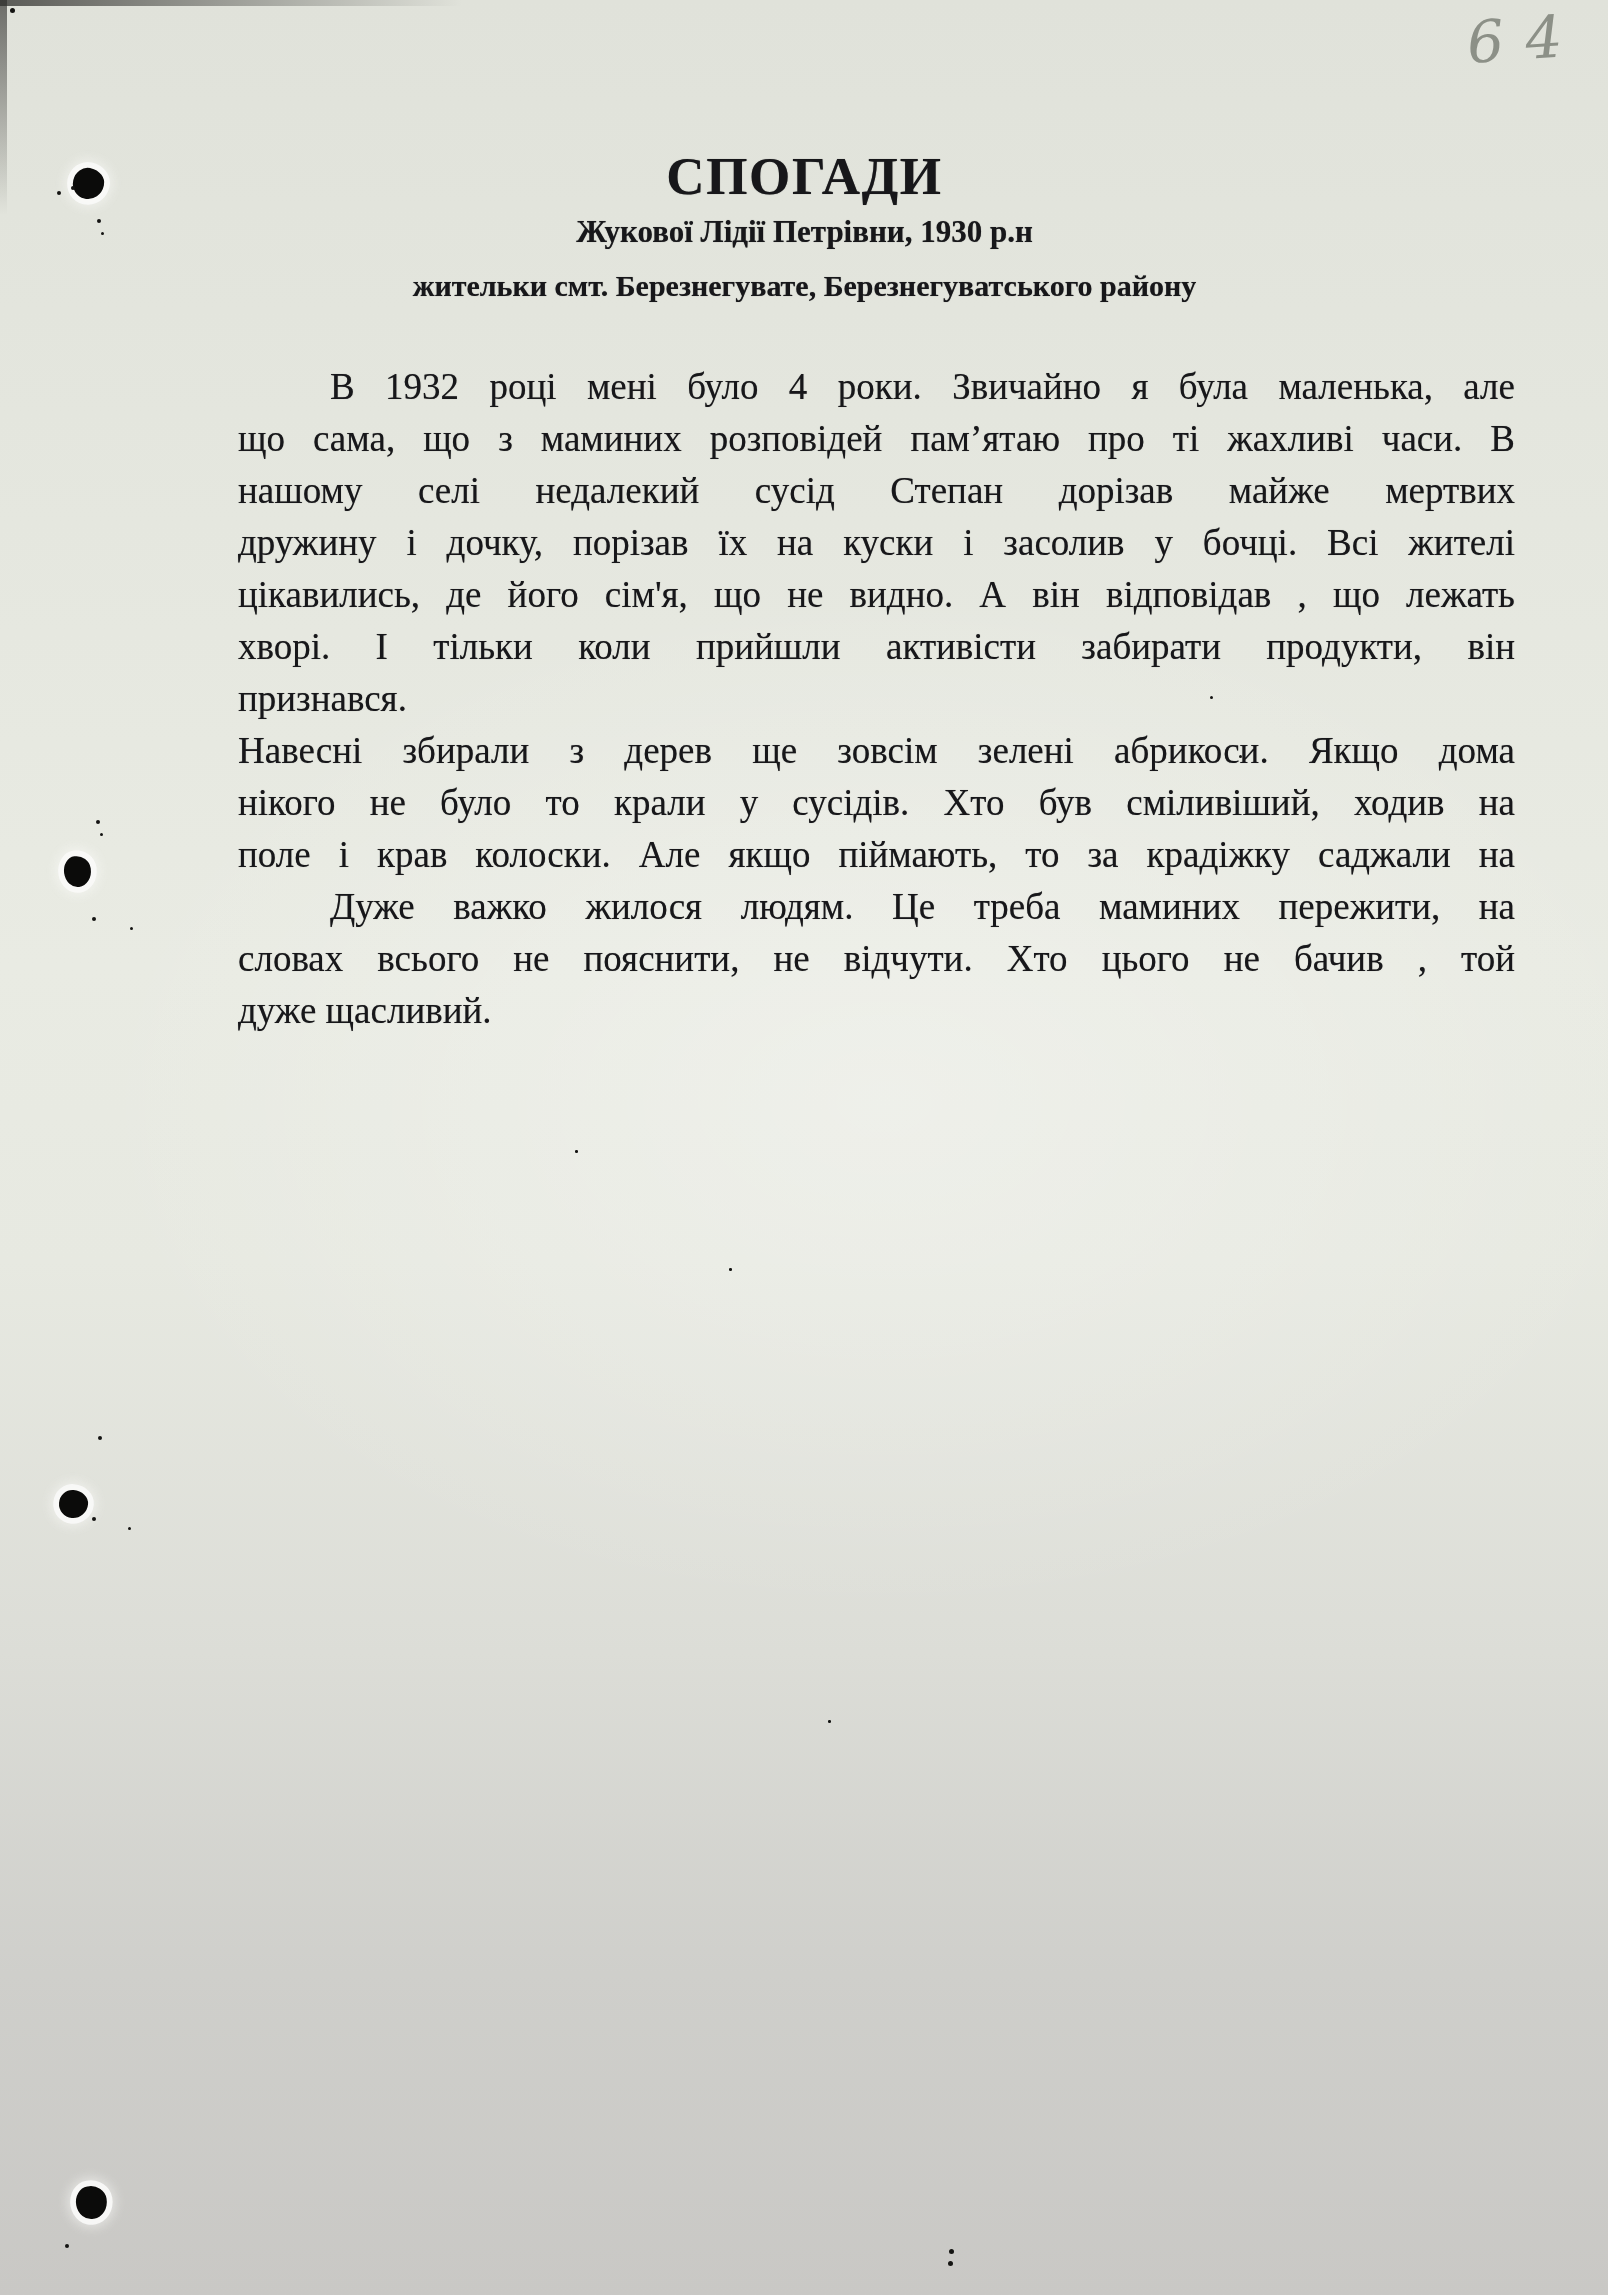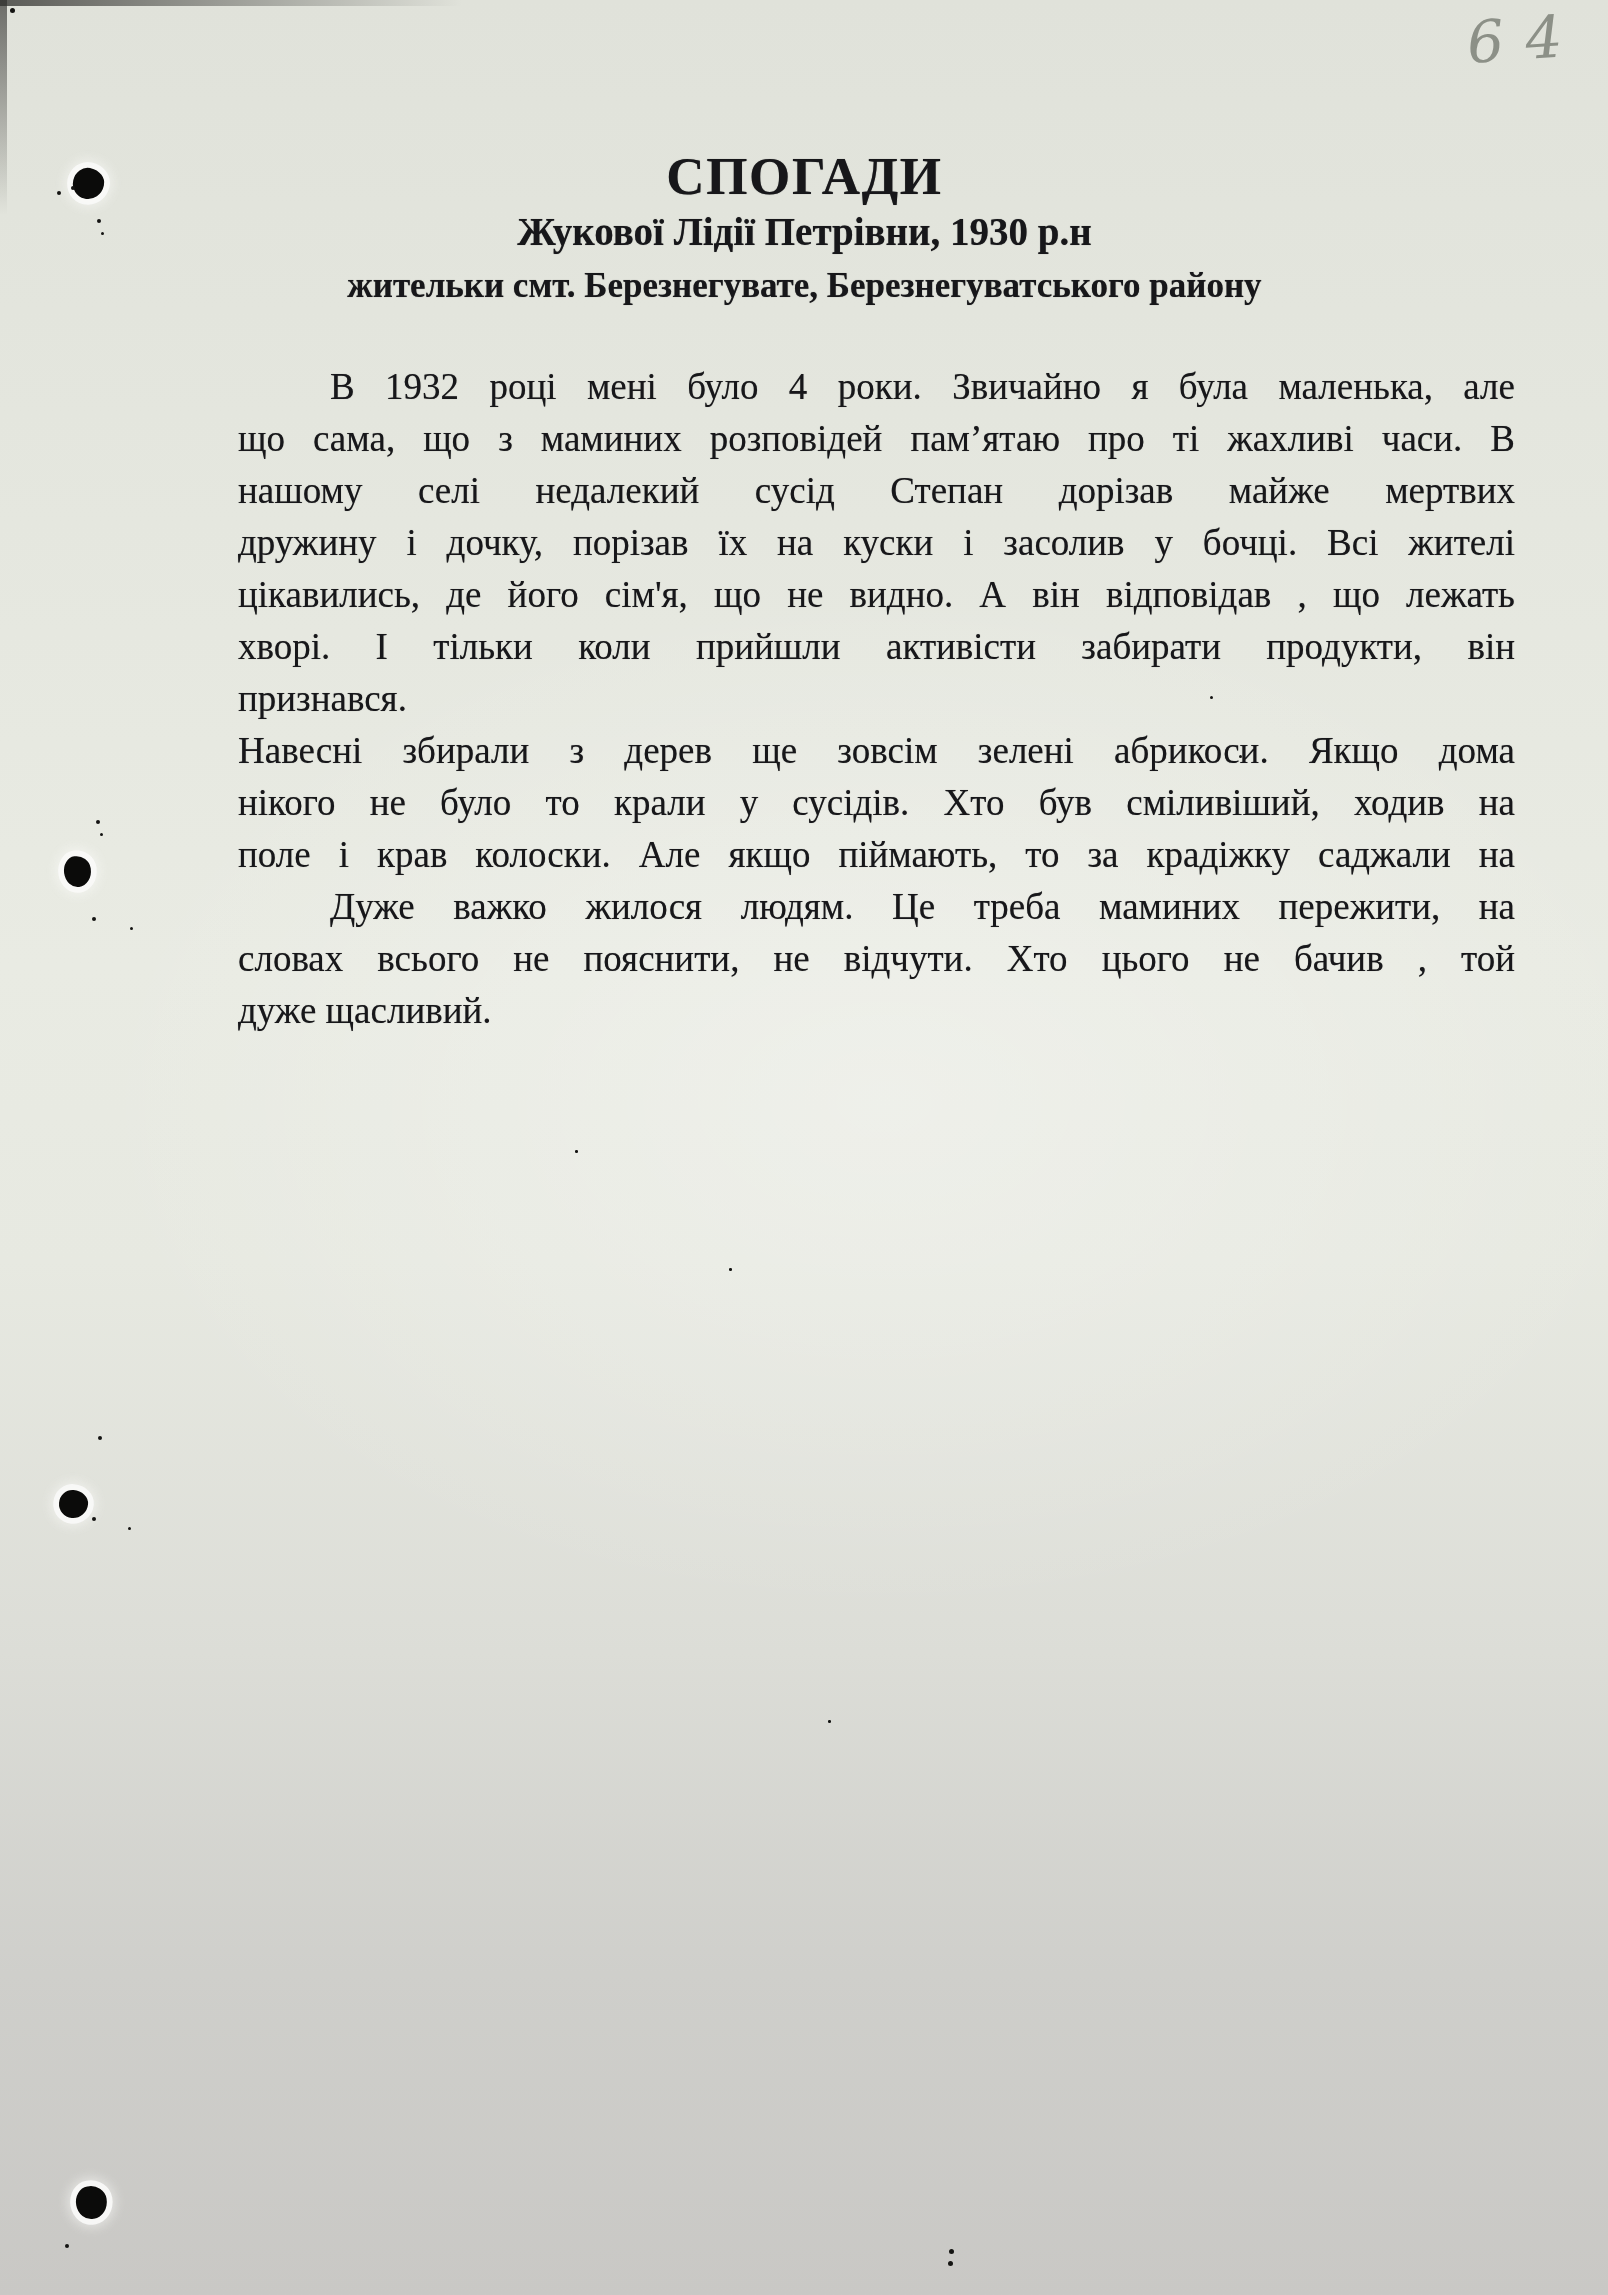--- a/index.html
+++ b/index.html
@@ -39,22 +39,22 @@
   .title-block {
     position: absolute;
     left: 62px; top: 150px;
     width: 1485px;
     text-align: center;
     font-weight: bold;
     text-shadow: 0 0 0.8px rgba(15,15,15,0.55);
   }
   .title-line { line-height: 53px; }
   .t1 { font-size: 53px; letter-spacing: 1.7px; margin-bottom: 1.7px; }
-  .t2 { font-size: 39px; margin-bottom: 1.7px; }
-  .t3 { font-size: 35px; }
+  .t2 { font-size: 31px; margin-bottom: 1.7px; }
+  .t3 { font-size: 30px; }
 
   .body-text {
     position: absolute;
     left: 238px; top: 361px;
     width: 1277px;
     font-size: 37px;
     line-height: 52px;
     text-shadow: 0 0 0.7px rgba(15,15,15,0.5);
   }
   .line { text-align: justify; text-align-last: justify; }

